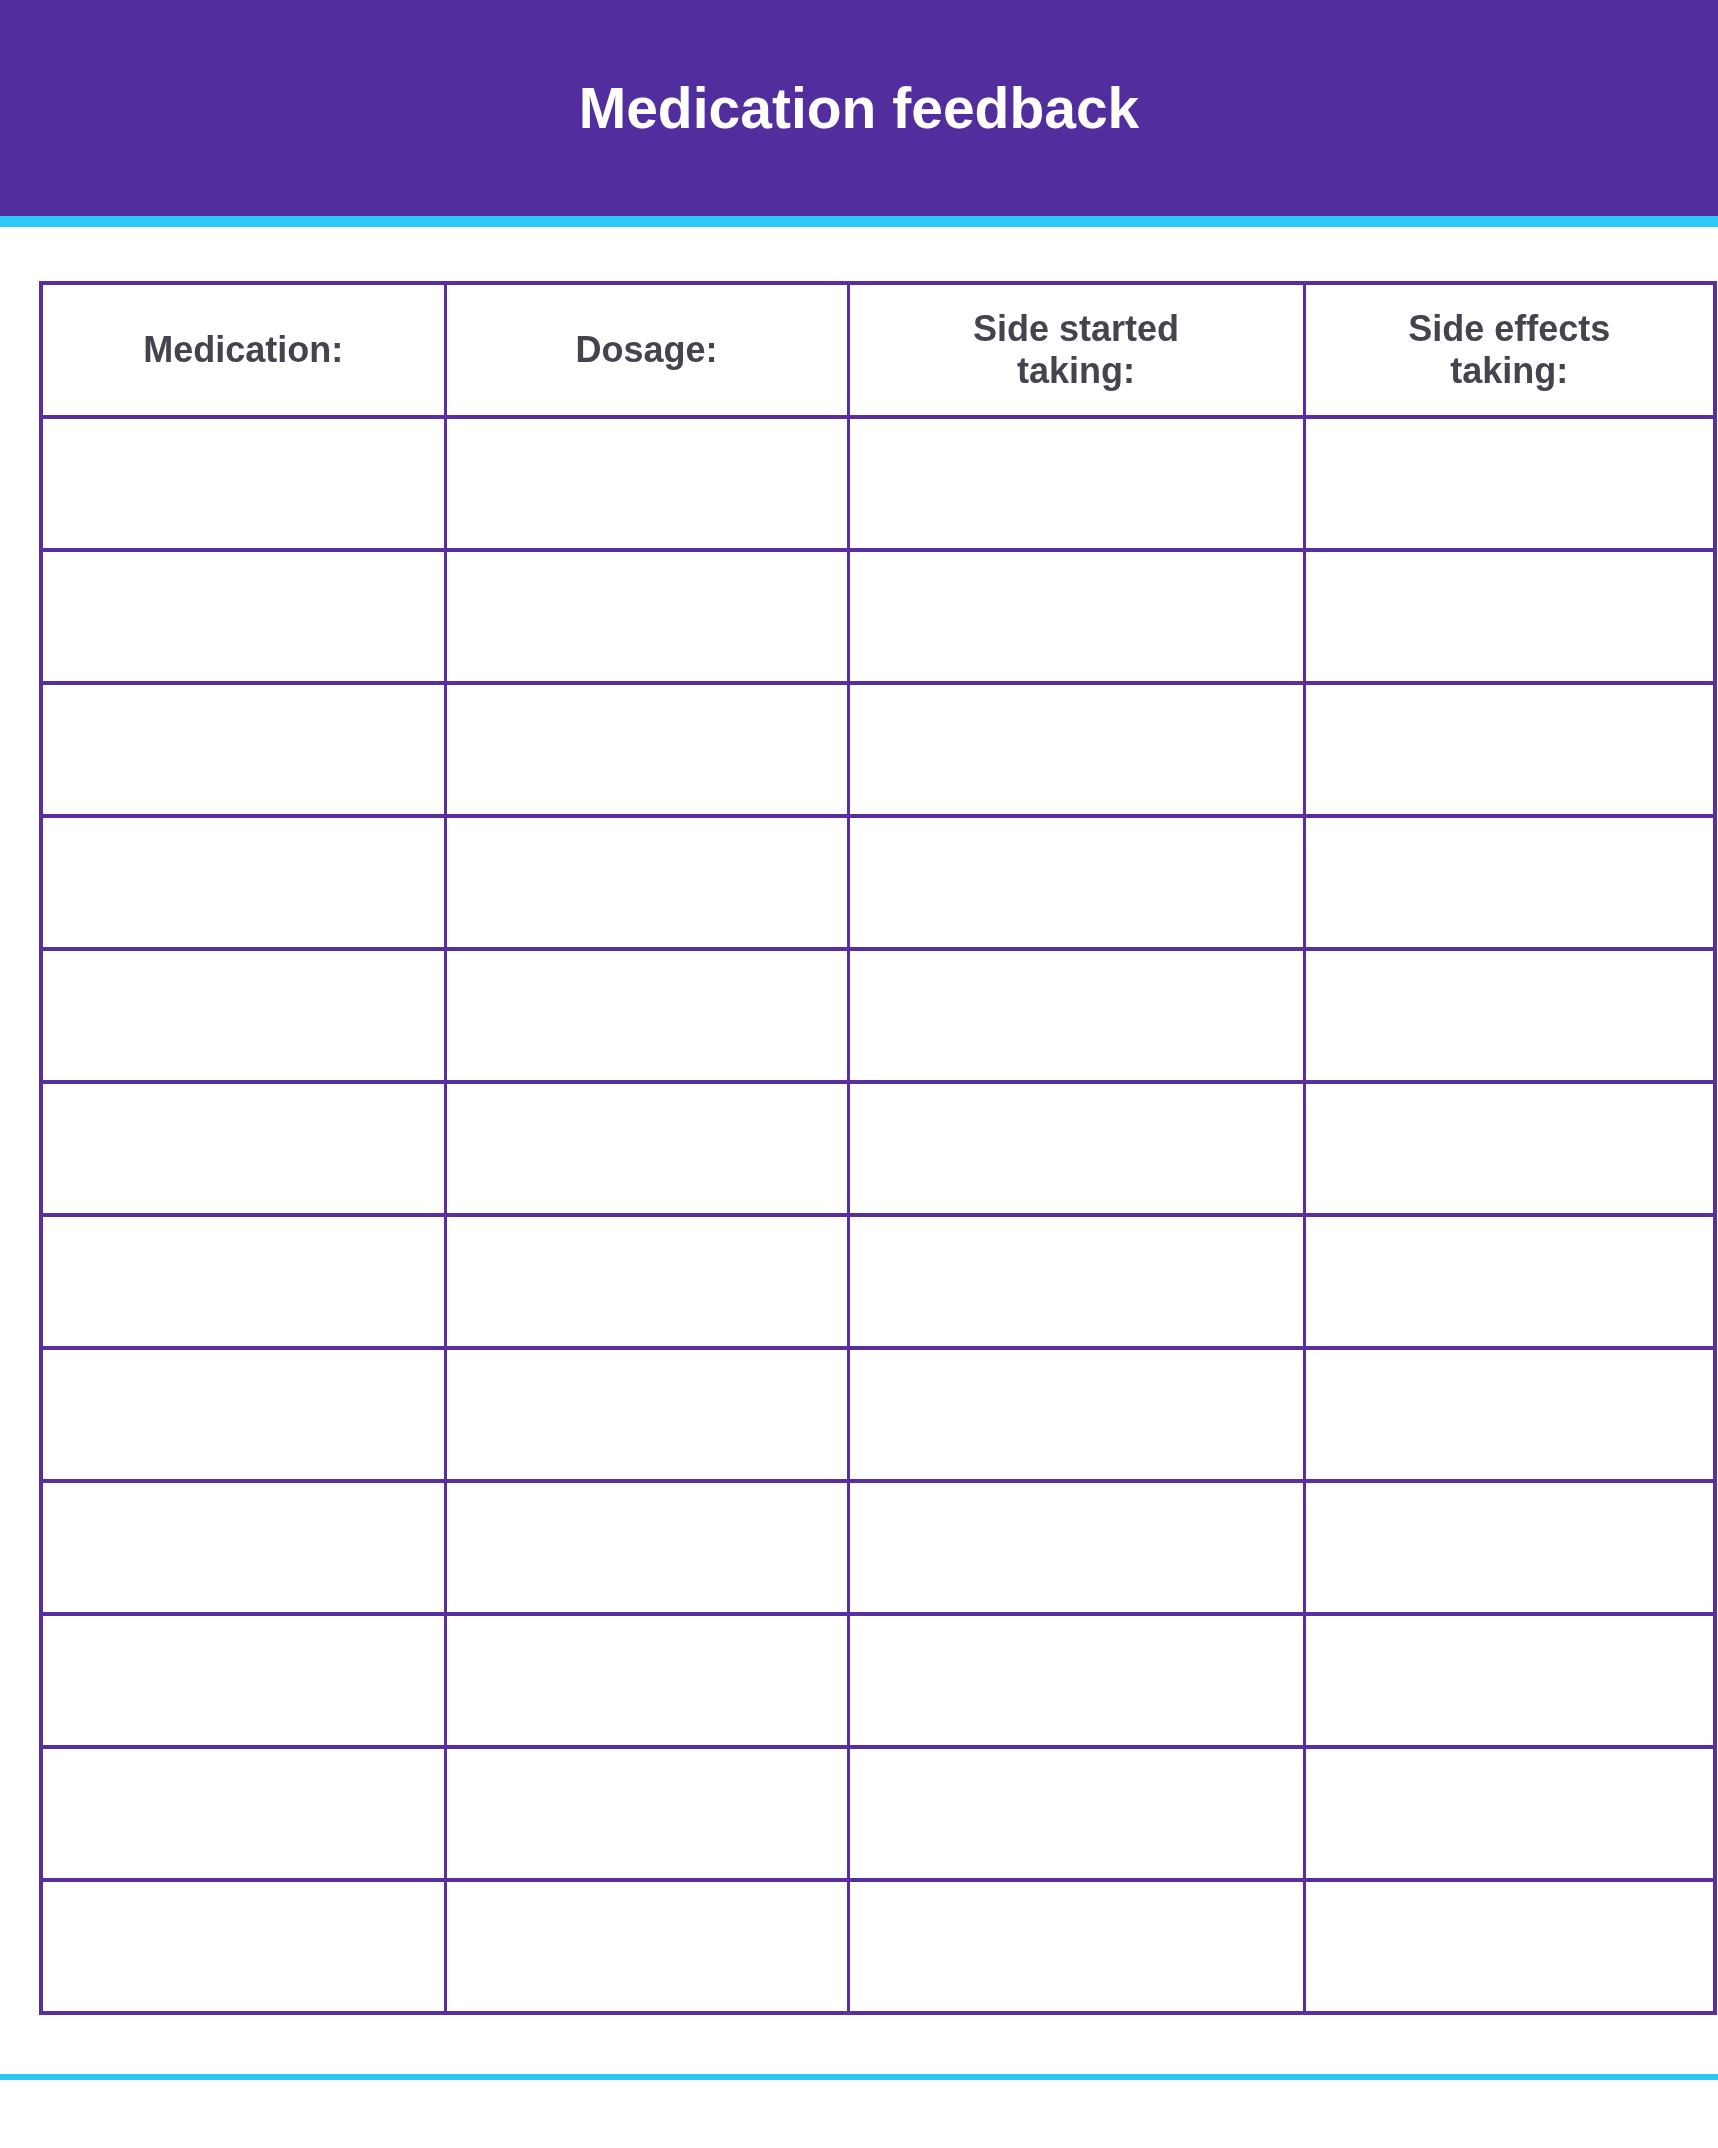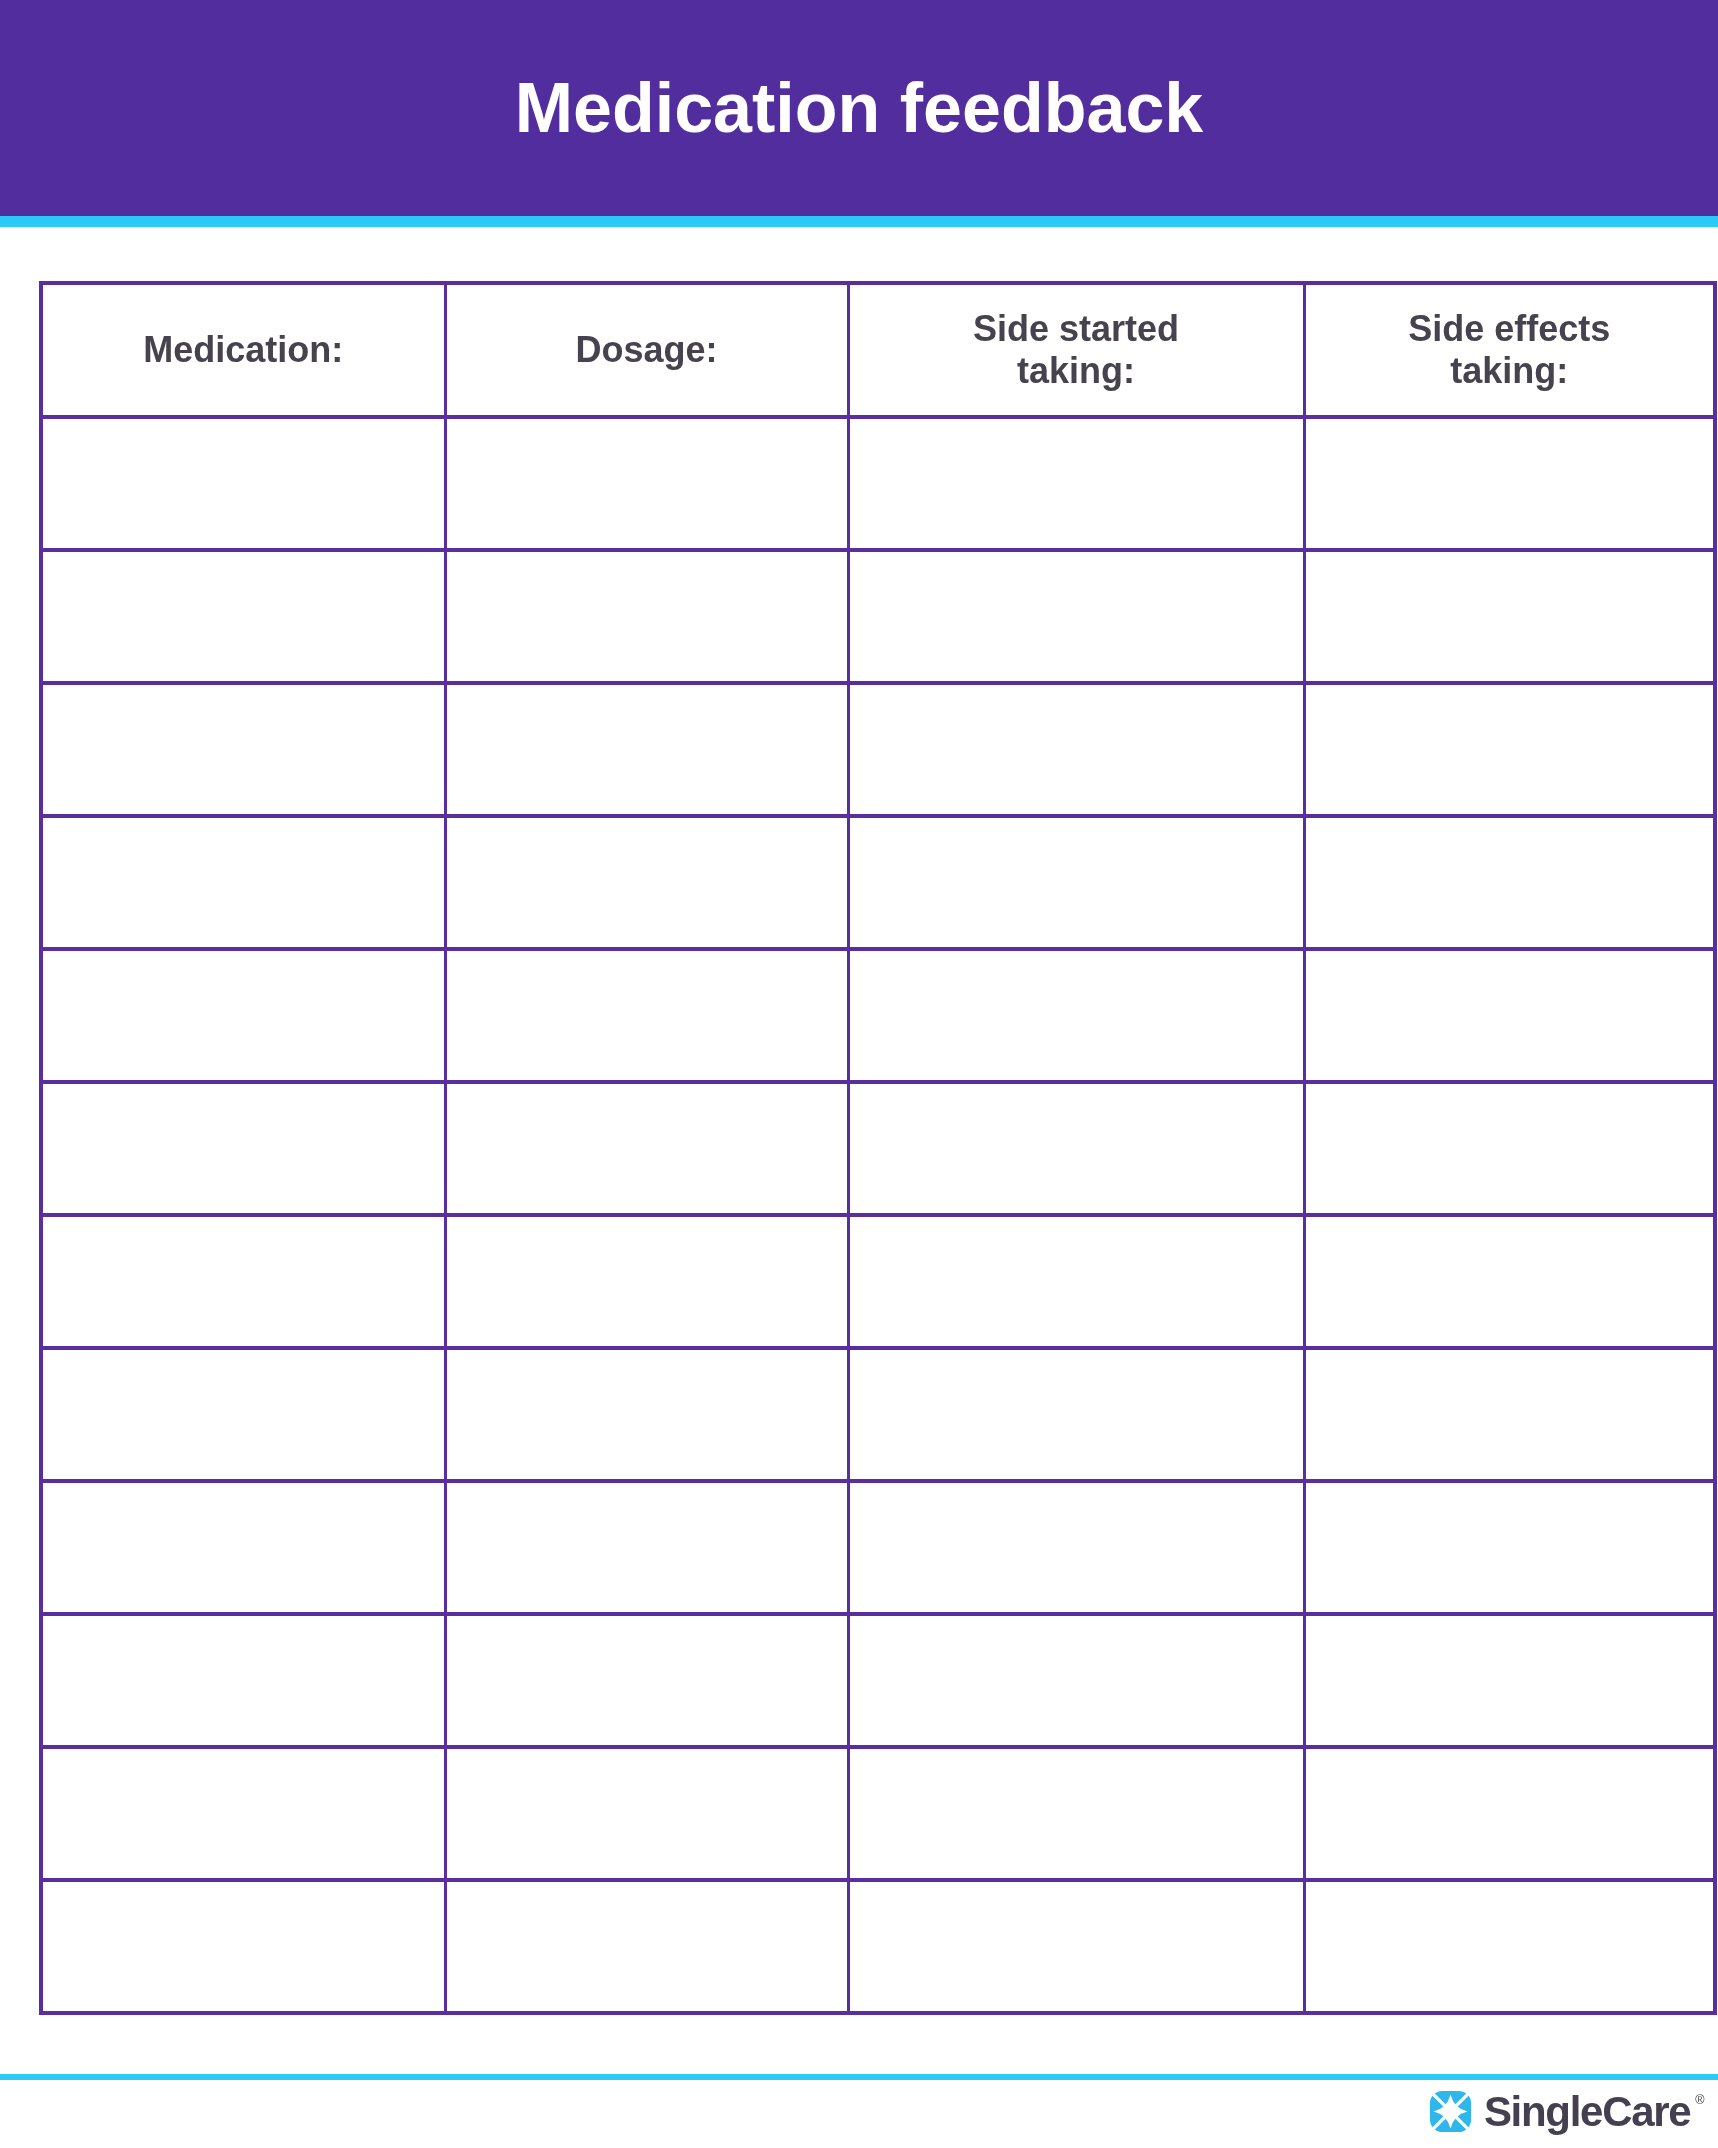--- a/index.html
+++ b/index.html
@@ -19,21 +19,21 @@
     font-family:"Liberation Sans", sans-serif;
   }
   
   .banner{
     width:1718px;height:216px;
     background:var(--banner-purple,#522d9e);
     display:flex;align-items:center;justify-content:center;
   }
   .banner h1{
     color:var(--title-text,#ffffff);
-    font-size:70px;
+    font-size:57px;
     font-weight:700;
     letter-spacing:0;
   }
   .accent-stripe{
     width:1718px;height:11px;
     background:var(--accent-cyan,#2bc9f6);
   }
   
   main{padding-top:54px;}
   table.med-table{
@@ -196,26 +196,14 @@
           <td></td>
           <td></td>
           <td></td>
         </tr>
       </tbody>
   </table>
 </main>
 
 <footer>
   <div class="footer-line"></div>
-  <div class="brand-row">
-    <svg class="brand-mark" viewBox="0 0 64 64" xmlns="http://www.w3.org/2000/svg">
-      <rect x="4" y="4" width="56" height="56" rx="17" fill="#2fb7ec"></rect>
-      <g stroke="#ffffff" stroke-width="4.5">
-        <line x1="5" y1="5" x2="59" y2="59"></line>
-        <line x1="59" y1="5" x2="5" y2="59"></line>
-      </g>
-      <path d="M32 9 Q36.5 27.5 55 32 Q36.5 36.5 32 55 Q27.5 36.5 9 32 Q27.5 27.5 32 9 Z" fill="#ffffff"></path>
-    </svg>
-    <span class="brand-name">SingleCare</span>
-    <span class="brand-reg">®</span>
-  </div>
 </footer>
 
 
 </body></html>

